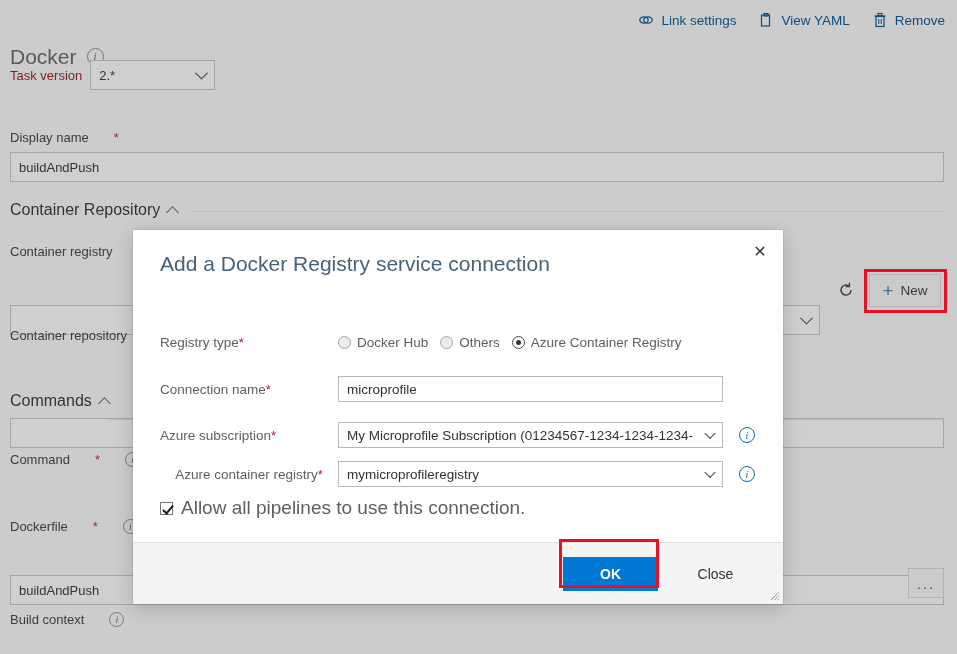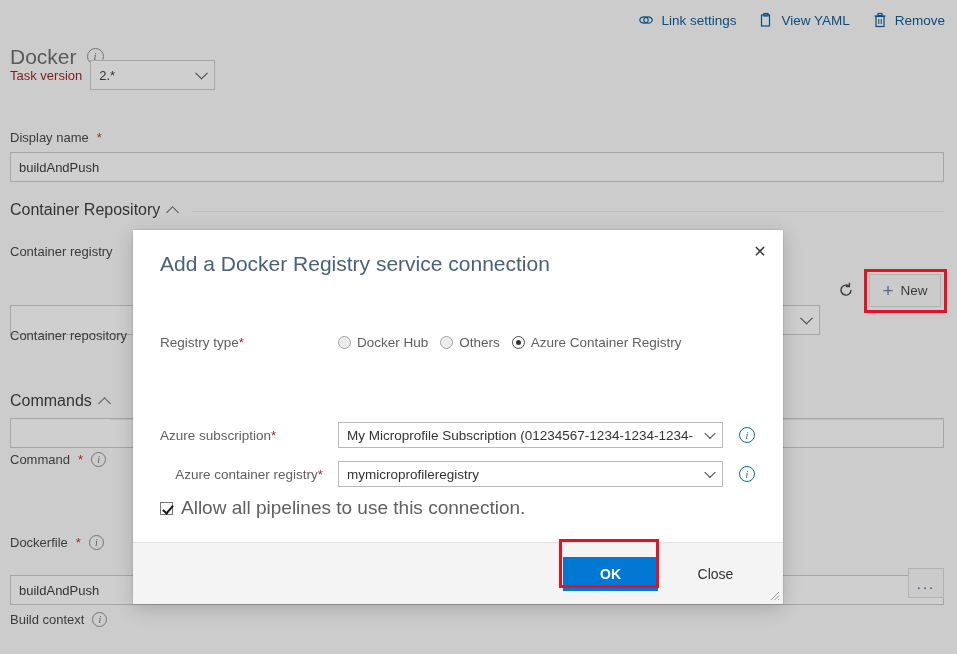--- a/index.html
+++ b/index.html
@@ -65,21 +65,21 @@
   .ctl.select { padding-right: 26px; }
   .ctl .caret {
     position: absolute; right: 8px; top: 50%;
     width: 9px; height: 9px;
     border-right: 1.6px solid #444; border-bottom: 1.6px solid #444;
     transform: translateY(-70%) rotate(45deg);
   }
 
   .fld-label {
     position: absolute; font-size: 13px; color: #3b3b3b;
-    display: flex; align-items: center; gap: 8px;
+    display: flex; align-items: center; gap: 25px;
   }
   .req { color: #a4262c; font-size: 13px; }
 
   .section-head {
     position: absolute; left: 10px;
     display: flex; align-items: center; gap: 8px;
     font-size: 16px; color: #333;
   }
   .section-head .chev {
     width: 9px; height: 9px;
@@ -322,21 +322,21 @@
   <div class="fld-label" style="left:10px; top:452px;">
     <span>Command</span>
     <span class="req">*</span>
     <span class="info-icon">i</span>
   </div>
   <div class="ctl select" style="left:10px; top:485px; width:934px;">
     <span>buildAndPush</span>
     <span class="caret"></span>
   </div>
 
-  <div class="fld-label" style="left:10px; top:535px;justify-content:space-between;">
+  <div class="fld-label" style="left:10px; top:519px;justify-content:space-between;">
     <span>Dockerfile</span>
     <span class="req">*</span>
     <span class="info-icon">i</span>
   </div>
 
   <div class="ellipsis-btn" style="left:908px; top:568px; width:36px; height:30px;">
     <span>...</span>
   </div>
 
   <div class="fld-label" style="left:10px; top:612px;">
@@ -364,20 +364,28 @@
         <span class="radio"></span>
         <span>Others</span>
       </label>
       <label class="radio-opt">
         <span class="radio on"></span>
         <span>Azure Container Registry</span>
       </label>
     </div>
   </div>
 
+  <div class="dlg-row" style="top:146px;">
+    <div class="dlg-lbl">
+      <span>Connection name</span><span class="req">*</span>
+    </div>
+    <div class="dlg-input">
+      <span>microprofile</span>
+    </div>
+  </div>
 
   <div class="dlg-row" style="top:192px;">
     <div class="dlg-lbl">
       <span>Azure subscription</span><span class="req">*</span>
     </div>
     <div class="dlg-input select">
       <span>My Microprofile Subscription (01234567-1234-1234-1234-</span>
       <span class="caret"></span>
     </div>
     <span class="dlg-info">i</span>

